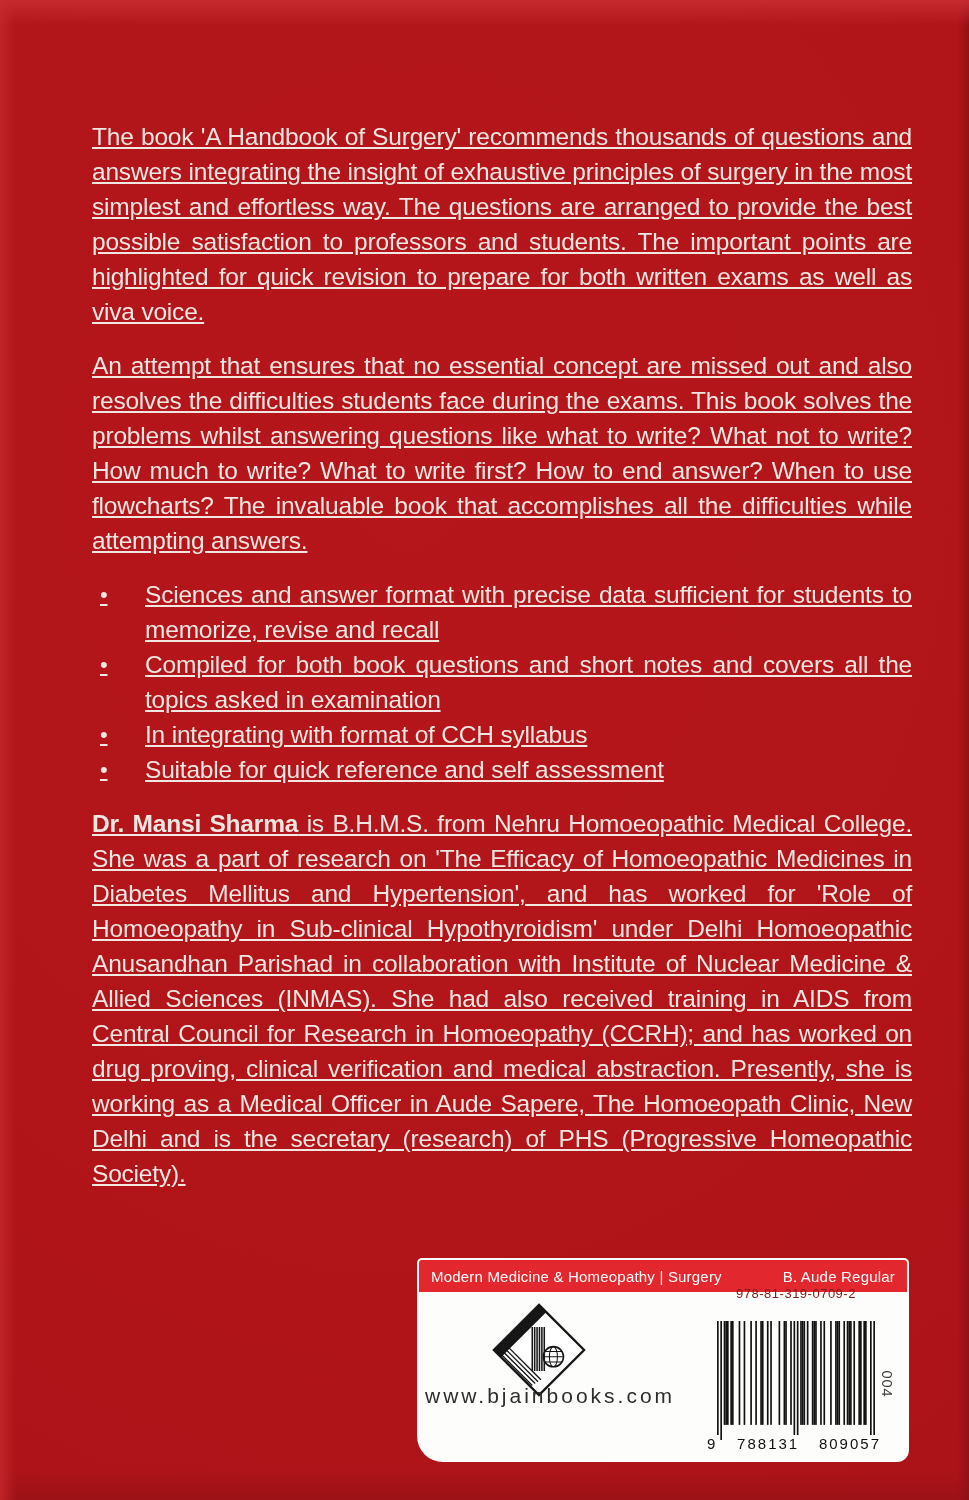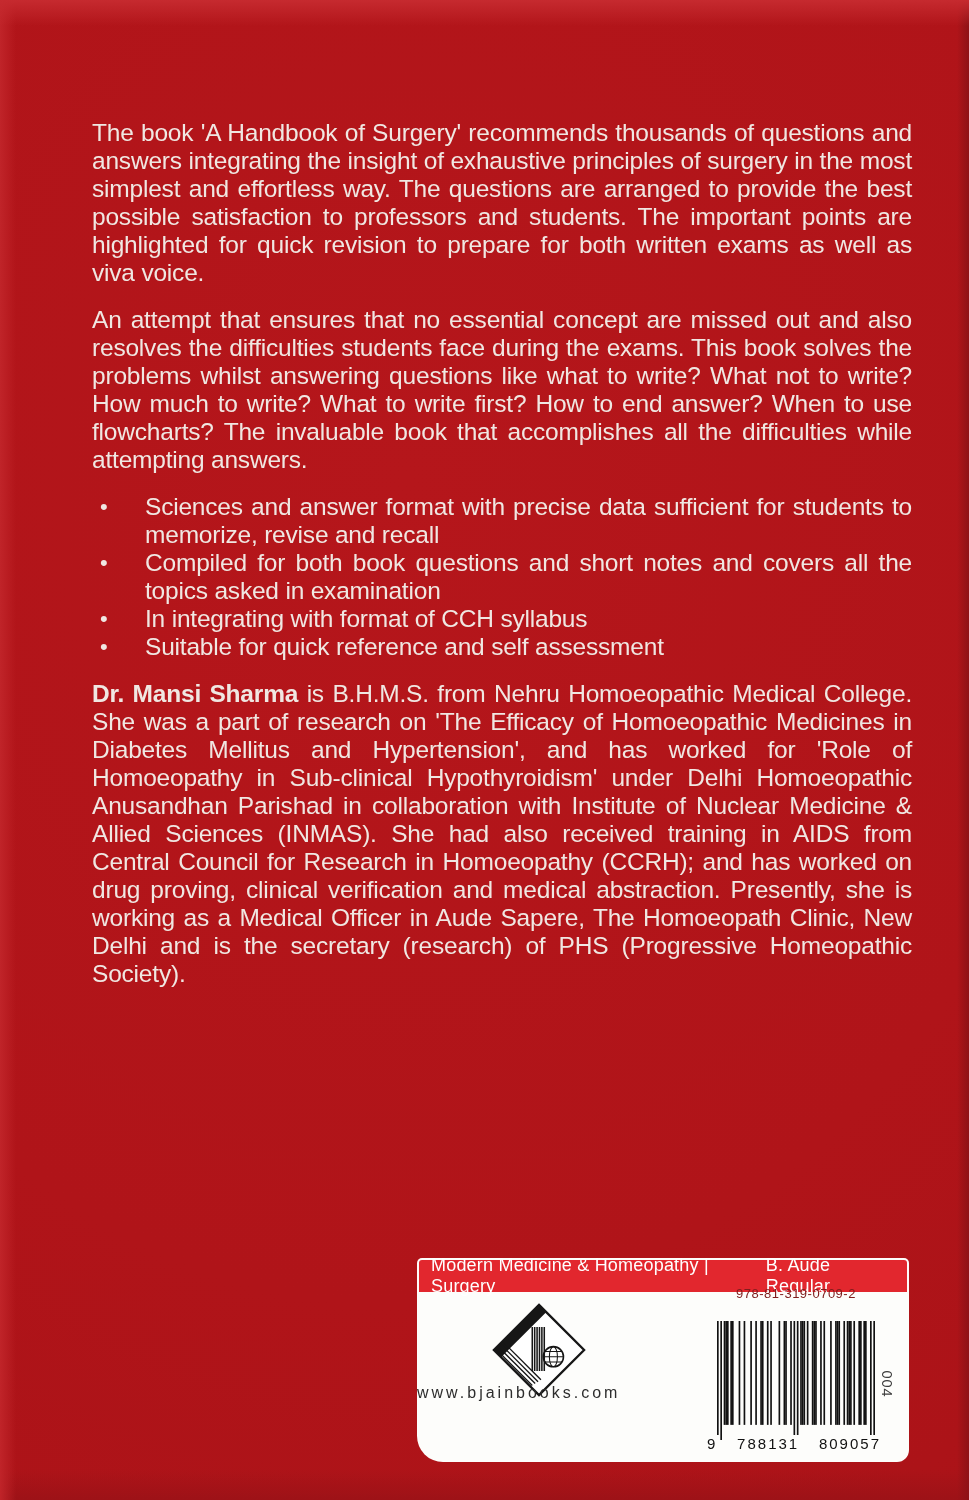--- a/index.html
+++ b/index.html
@@ -12,47 +12,47 @@
     position:absolute;inset:0;
     background:
       linear-gradient(to bottom,#c62a2f 0px,rgba(198,42,47,0) 26px),
       linear-gradient(to right,#c02429 0px,rgba(192,36,41,0) 16px),
       linear-gradient(to left,#8e1216 0px,rgba(142,18,22,0) 12px),
       linear-gradient(to top,#9d1217 0px,rgba(157,18,23,0) 30px),
       radial-gradient(130% 100% at 42% 32%, #b5161b 0%, #b01419 55%, #a81217 100%);
   }
   .blurb{
     position:absolute;left:92px;top:119px;width:820px;
-    color:#f0e7e2;font-size:24.5px;line-height:28px;
-    text-align:justify;letter-spacing:-0.2px;
+    color:#f0e7e2;font-size:24.5px;line-height:35px;
+    text-align:justify;letter-spacing:-0.2px;text-decoration:underline;
   }
   .blurb p{margin:0 0 19px 0;}
   .bullets{margin:0 0 19px 0;padding:0;list-style:none;}
   .bullets li{display:flex;}
   .bullet-dot{flex:0 0 45px;padding-left:8px;font-size:22px;}
   .bullet-text{flex:1;text-align:justify;}
   .bio strong{font-weight:bold;}
 
   
   .sticker{
     position:absolute;left:417px;top:1258px;width:492px;height:204px;
     background:#fdfdfb;border-radius:5px 5px 12px 26px;
   }
   .sticker-strip{
     position:absolute;left:2px;right:2px;top:2px;height:32px;
     display:flex;justify-content:space-between;align-items:center;
     padding:0 12px;box-sizing:border-box;
-    color:#ffffff;font-size:18px;border-radius:3px 3px 0 0;
+    color:#ffffff;font-size:15px;border-radius:3px 3px 0 0;
   }
   .strip-left{letter-spacing:0.2px;}
   .strip-right{letter-spacing:0.2px;}
   .logo-svg{position:absolute;left:74px;top:40px;width:96px;height:104px;}
   .website{
-    position:absolute;left:0;top:126px;width:250px;
-    color:#2d2d2d;font-size:16px;letter-spacing:3px;white-space:nowrap;
+    position:absolute;left:8px;top:126px;width:250px;
+    color:#2d2d2d;font-size:21px;letter-spacing:3px;white-space:nowrap;
   }
   .isbn-text{
     position:absolute;left:296px;top:28px;width:166px;text-align:center;
     color:#7f1d1d;font-size:13px;letter-spacing:0.5px;white-space:nowrap;
   }
   .barcode-svg{position:absolute;left:300px;top:63px;width:158px;height:119px;fill:#111;}
   .barcode-digits{
     position:absolute;left:288px;top:177px;width:178px;
     display:flex;justify-content:space-between;
     font-size:15px;color:#111;

